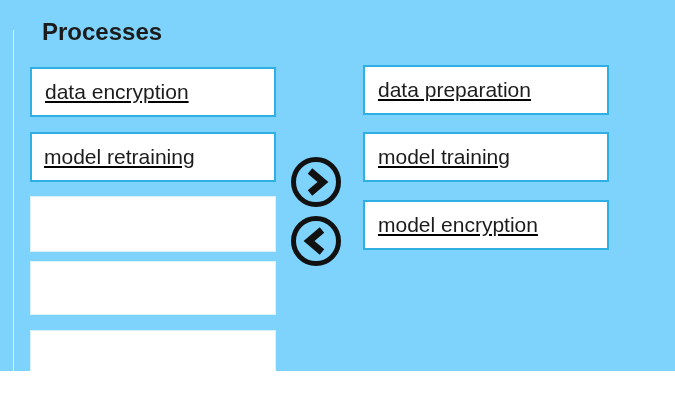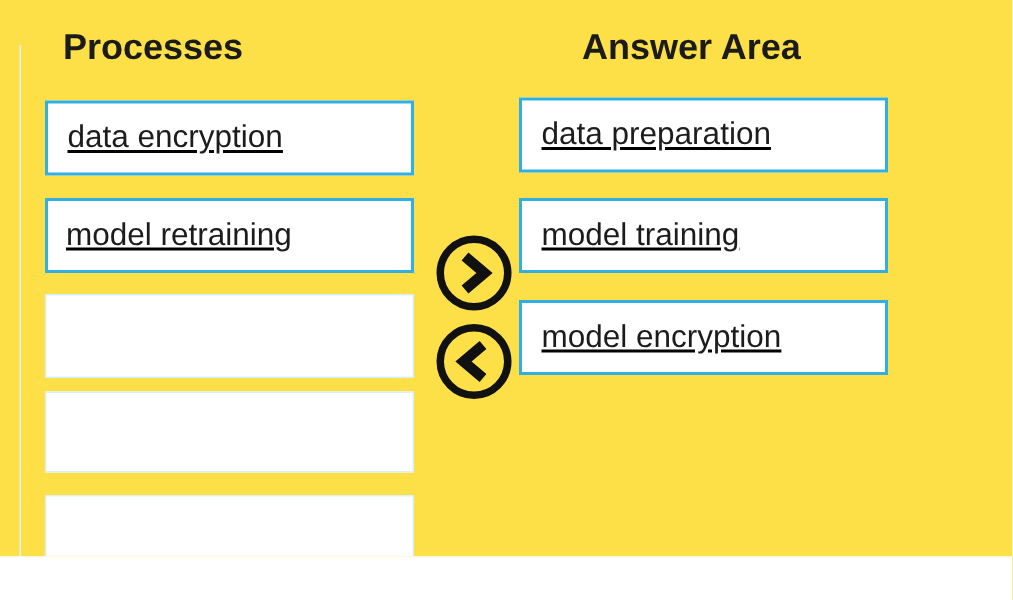--- a/index.html
+++ b/index.html
@@ -5,21 +5,21 @@
   html, body {
     margin: 0;
     padding: 0;
     background: #ffffff;
     font-family: "Liberation Sans", "DejaVu Sans", sans-serif;
   }
   .stage {
     position: relative;
     width: 675px;
     height: 371px;
-    background: #fde047;
+    background: #7dd3fc;
     overflow: hidden;
   }
   .col-title {
     position: absolute;
     top: 18px;
     font-size: 24px;
     font-weight: 700;
     color: #1b1b1b;
     letter-spacing: 0px;
     white-space: nowrap;
@@ -44,21 +44,21 @@
   .box.empty {
     border: 1px solid #d9f1fb;
   }
   .box span {
     font-size: 21px;
     color: #1c1c1c;
     white-space: nowrap;
   }
 
   .left-col  .box { left: 30px; }
-  .right-col .box { left: 346px; }
+  .right-col .box { left: 363px; }
 
   #lbox0 { top: 67px; }
   #lbox1 { top: 132px; padding-left: 12px; }
   #lbox2 { top: 196px; height: 56px; }
   #lbox3 { top: 261px; height: 54px; }
   #lbox4 { top: 330px; height: 51px; }
 
   #rbox0 { top: 65px; }
   #rbox1 { top: 132px; }
   #rbox2 { top: 200px; }
@@ -92,21 +92,20 @@
 </style>
 </head>
 <body>
 
 <div class="stage">
 
   <div class="faint-guide"></div>
 
   <div class="col-title" id="title-left">Processes</div>
 
-  <div class="col-title" id="title-right">Answer Area</div>
 
   <div class="left-col">
     <div class="box filled" id="lbox0">
       <span>data encryption</span>
     </div>
     <div class="box filled" id="lbox1">
       <span>model retraining</span>
     </div>
     <div class="box empty" id="lbox2">
       <span></span>

